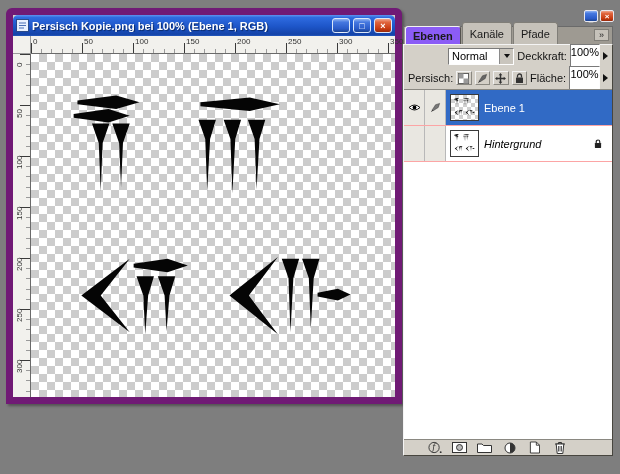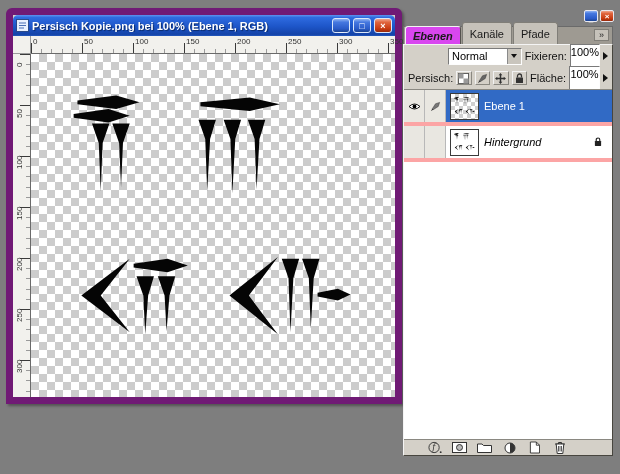--- a/index.html
+++ b/index.html
@@ -90,22 +90,22 @@
     position: absolute; left: 0; right: 0; top: 0; height: 18px;
     display: flex; align-items: flex-end; background: #9E9A92;
     border: 1px solid #6A6A6A; border-bottom: none; padding-left: 1px;
   }
   .tab {
     height: 22px; padding: 0 7px; font-size: 11px; color: #1A1A1A;
     background: #C6C2BA; border: 1px solid #807E78; border-bottom: none;
     border-radius: 3px 3px 0 0; display: flex; align-items: center; margin-right: 1px;
   }
   .tab.active {
-    height: 18px; background: #d946ef; font-weight: bold;
-    border-color: #F2F2F2 #54524E #D4D0C8 #F2F2F2; position: relative; z-index: 2; font-style: italic;
+    height: 18px; background: #8b5cf6; font-weight: bold;
+    border-color: #F2F2F2 #54524E #D4D0C8 #F2F2F2; position: relative; z-index: 2;
   }
   .tab-overflow {
     margin-left: auto; margin-right: 3px; margin-bottom: 3px;
     width: 15px; height: 12px; background: #C6C2BA; border: 1px solid #807E78;
     font-size: 9px; line-height: 10px; text-align: center; color: #222;
   }
   .palette-body {
     position: absolute; left: 0; right: 0; top: 18px; bottom: 0; background: #D4D0C8;
     border: 1px solid; border-color: #F4F4F4 #48463F #48463F #F4F4F4;
   }
@@ -129,21 +129,21 @@
   }
   .lock-btn {
     width: 16px; height: 14px; background: #D4D0C8;
     border: 1px solid; border-color: #F2F2F2 #8A8881 #8A8881 #F2F2F2;
     display: flex; align-items: center; justify-content: center;
   }
   .layer-list {
     position: absolute; left: 0; right: 0; top: 44px; bottom: 16px; background: #fff;
     border-top: 1px solid #8A8881; overflow: hidden;
   }
-  .layer-row { height: 36px; display: flex; border-bottom: 4px solid #fca5a5; }
+  .layer-row { height: 36px; display: flex; border-bottom: 1px solid #fca5a5; }
   .cell {
     width: 21px; border-right: 1px solid #B8B8B8; background: #E9E7E1;
     display: flex; align-items: center; justify-content: center; flex: 0 0 auto;
   }
   .row-main { flex: 1; display: flex; align-items: center; gap: 5px; padding: 0 4px; min-width: 0; }
   .layer-row.selected .row-main { background: #316AC5; }
   .thumb { width: 29px; height: 27px; background: #fff; border: 1px solid #3A3A3A; flex: 0 0 auto; }
   .thumb svg { display: block; width: 100%; height: 100%; }
   .thumb.checker {
     background-image: conic-gradient(#D0D0D0 0 25%,#fff 0 50%,#D0D0D0 0 75%,#fff 0);
@@ -270,21 +270,21 @@
 
     <div class="palette-body">
 
       <div class="prow">
         <div class="blend-select">
           <span class="val">Normal</span>
           <div class="dd-btn">
             <span class="tri-down"></span>
           </div>
         </div>
-        <span class="plabel">Fixieren:</span>
+        <span class="plabel">Deckkraft:</span>
         <div class="value-box">100%</div>
         <span class="tri-right"></span>
       </div>
 
       <div class="prow">
         <span class="plabel">Persisch:</span>
         <div class="lock-btn">
           <svg width="11" height="11" viewBox="0 0 12 12">
             <rect x="0.5" y="0.5" width="11" height="11" fill="#fff" stroke="#555"></rect>
             <rect x="0.5" y="0.5" width="5.5" height="5.5" fill="#999"></rect>

